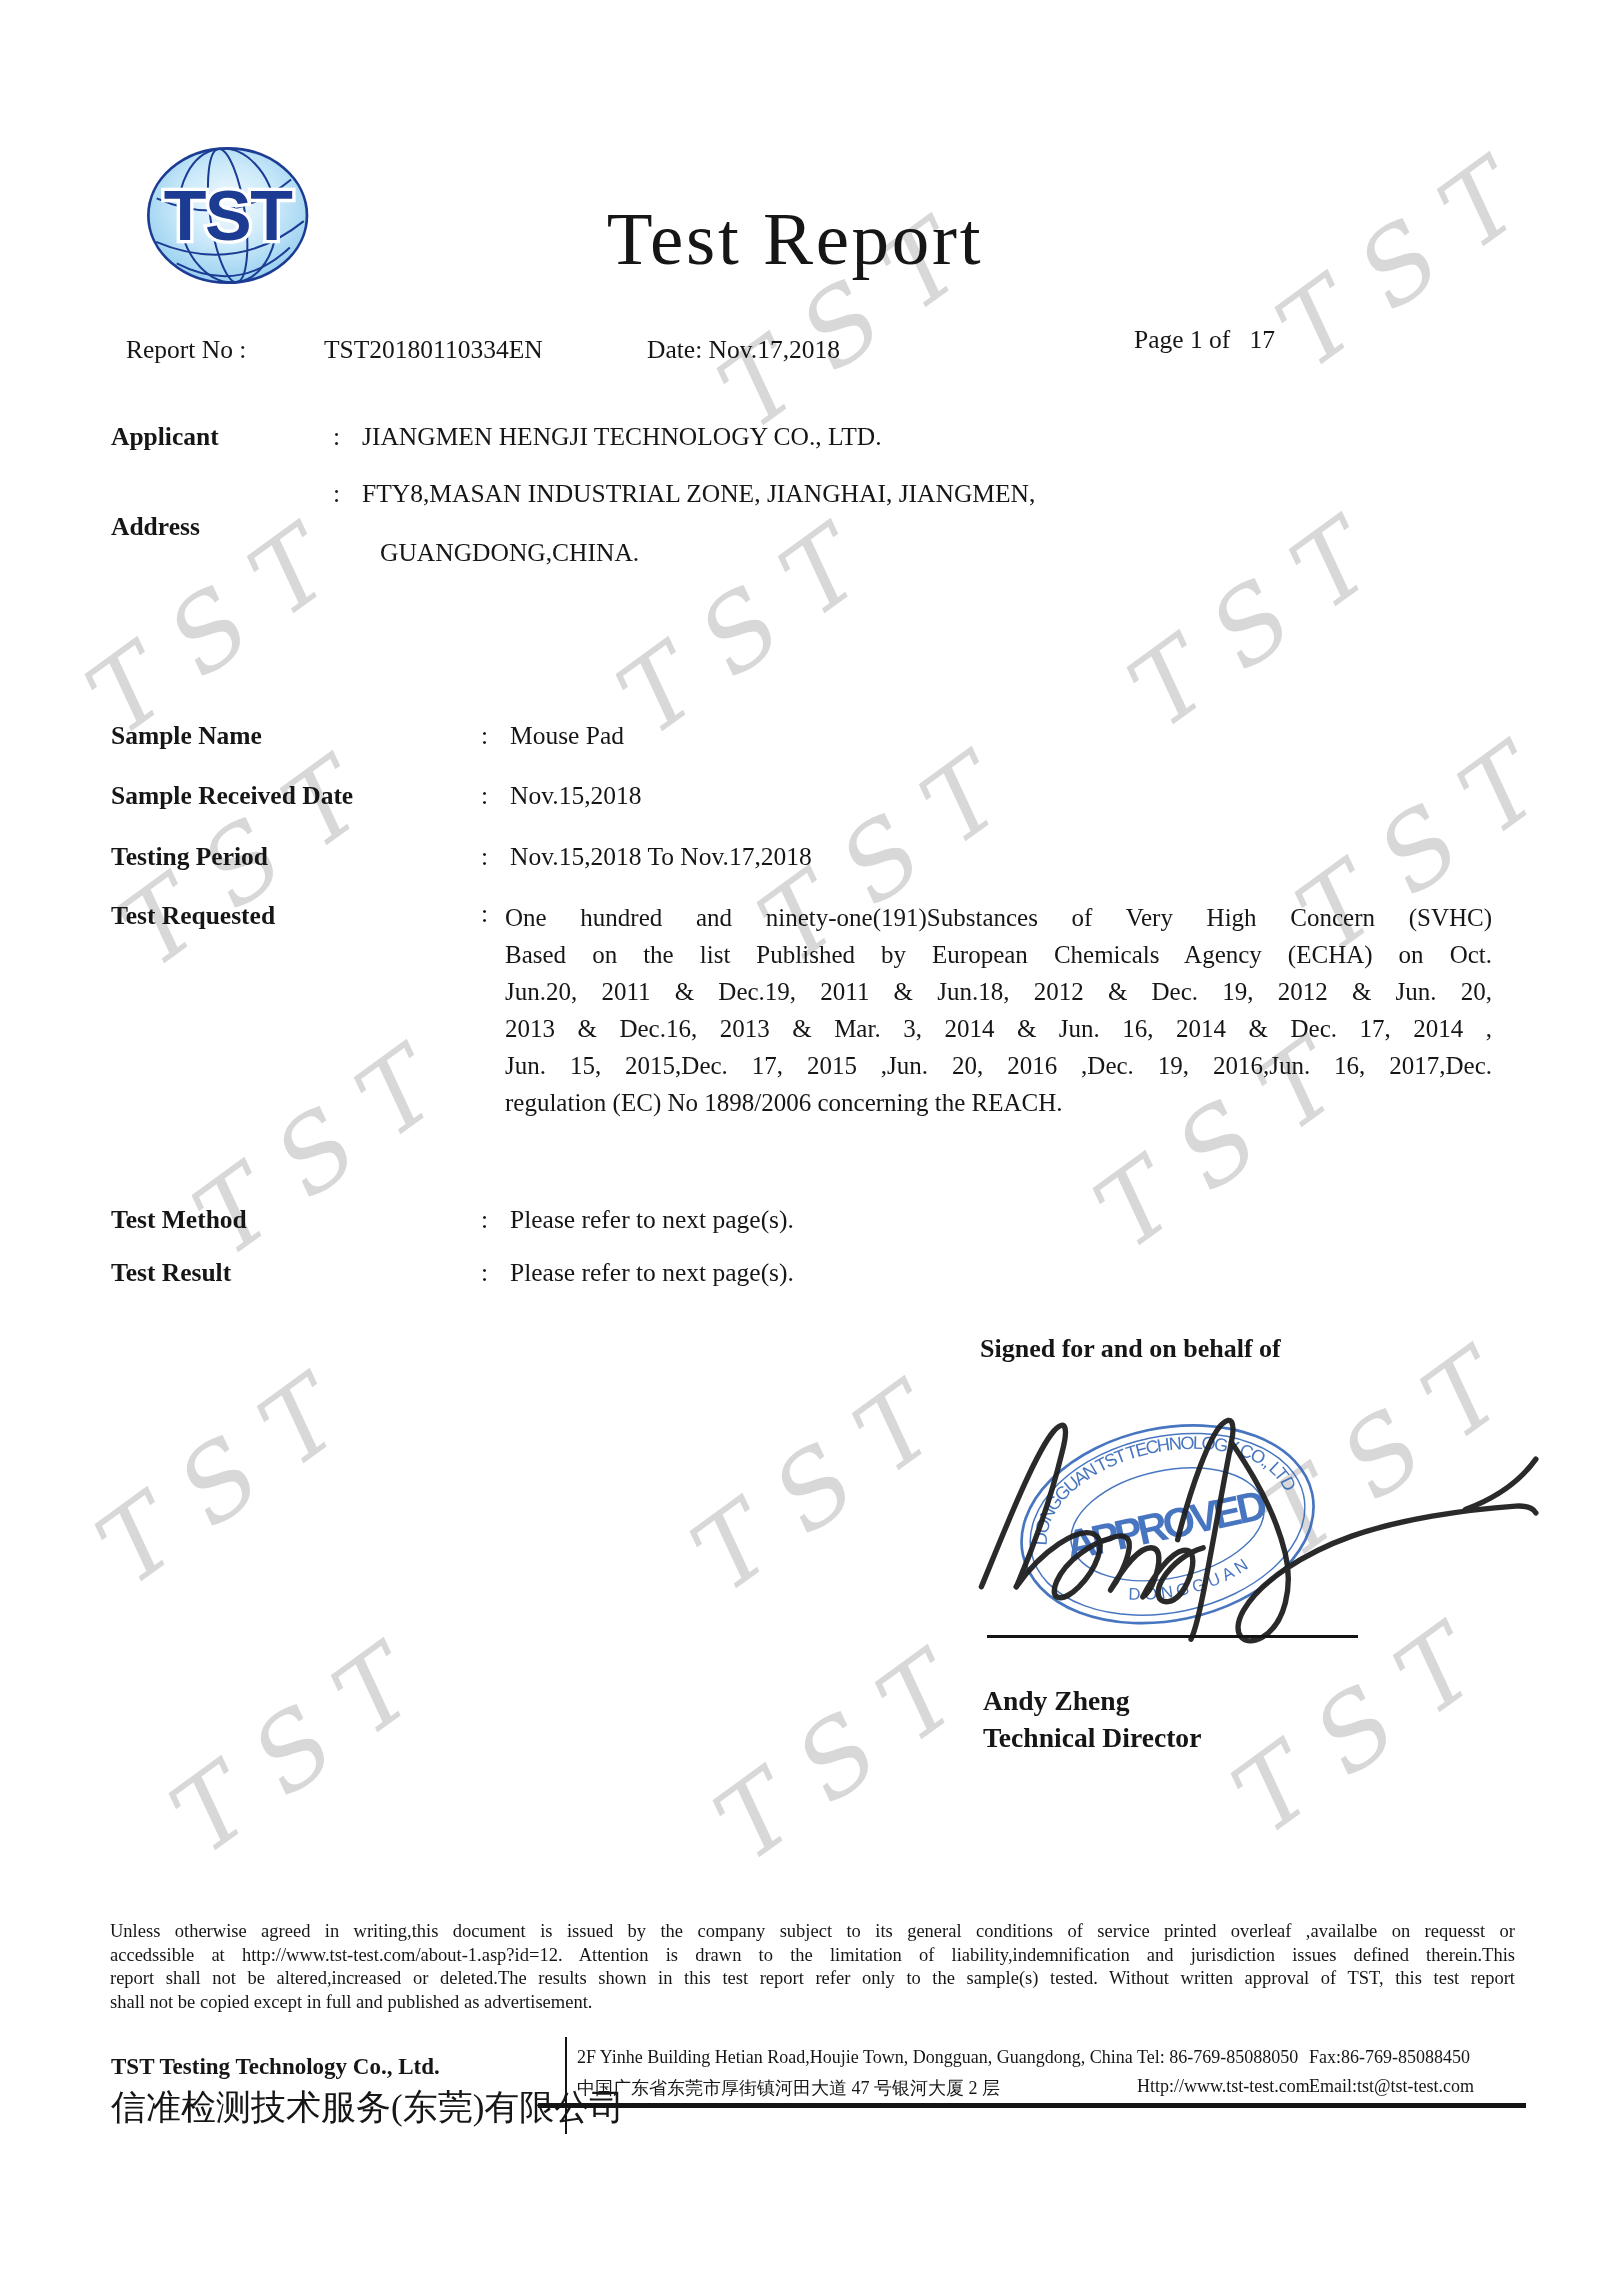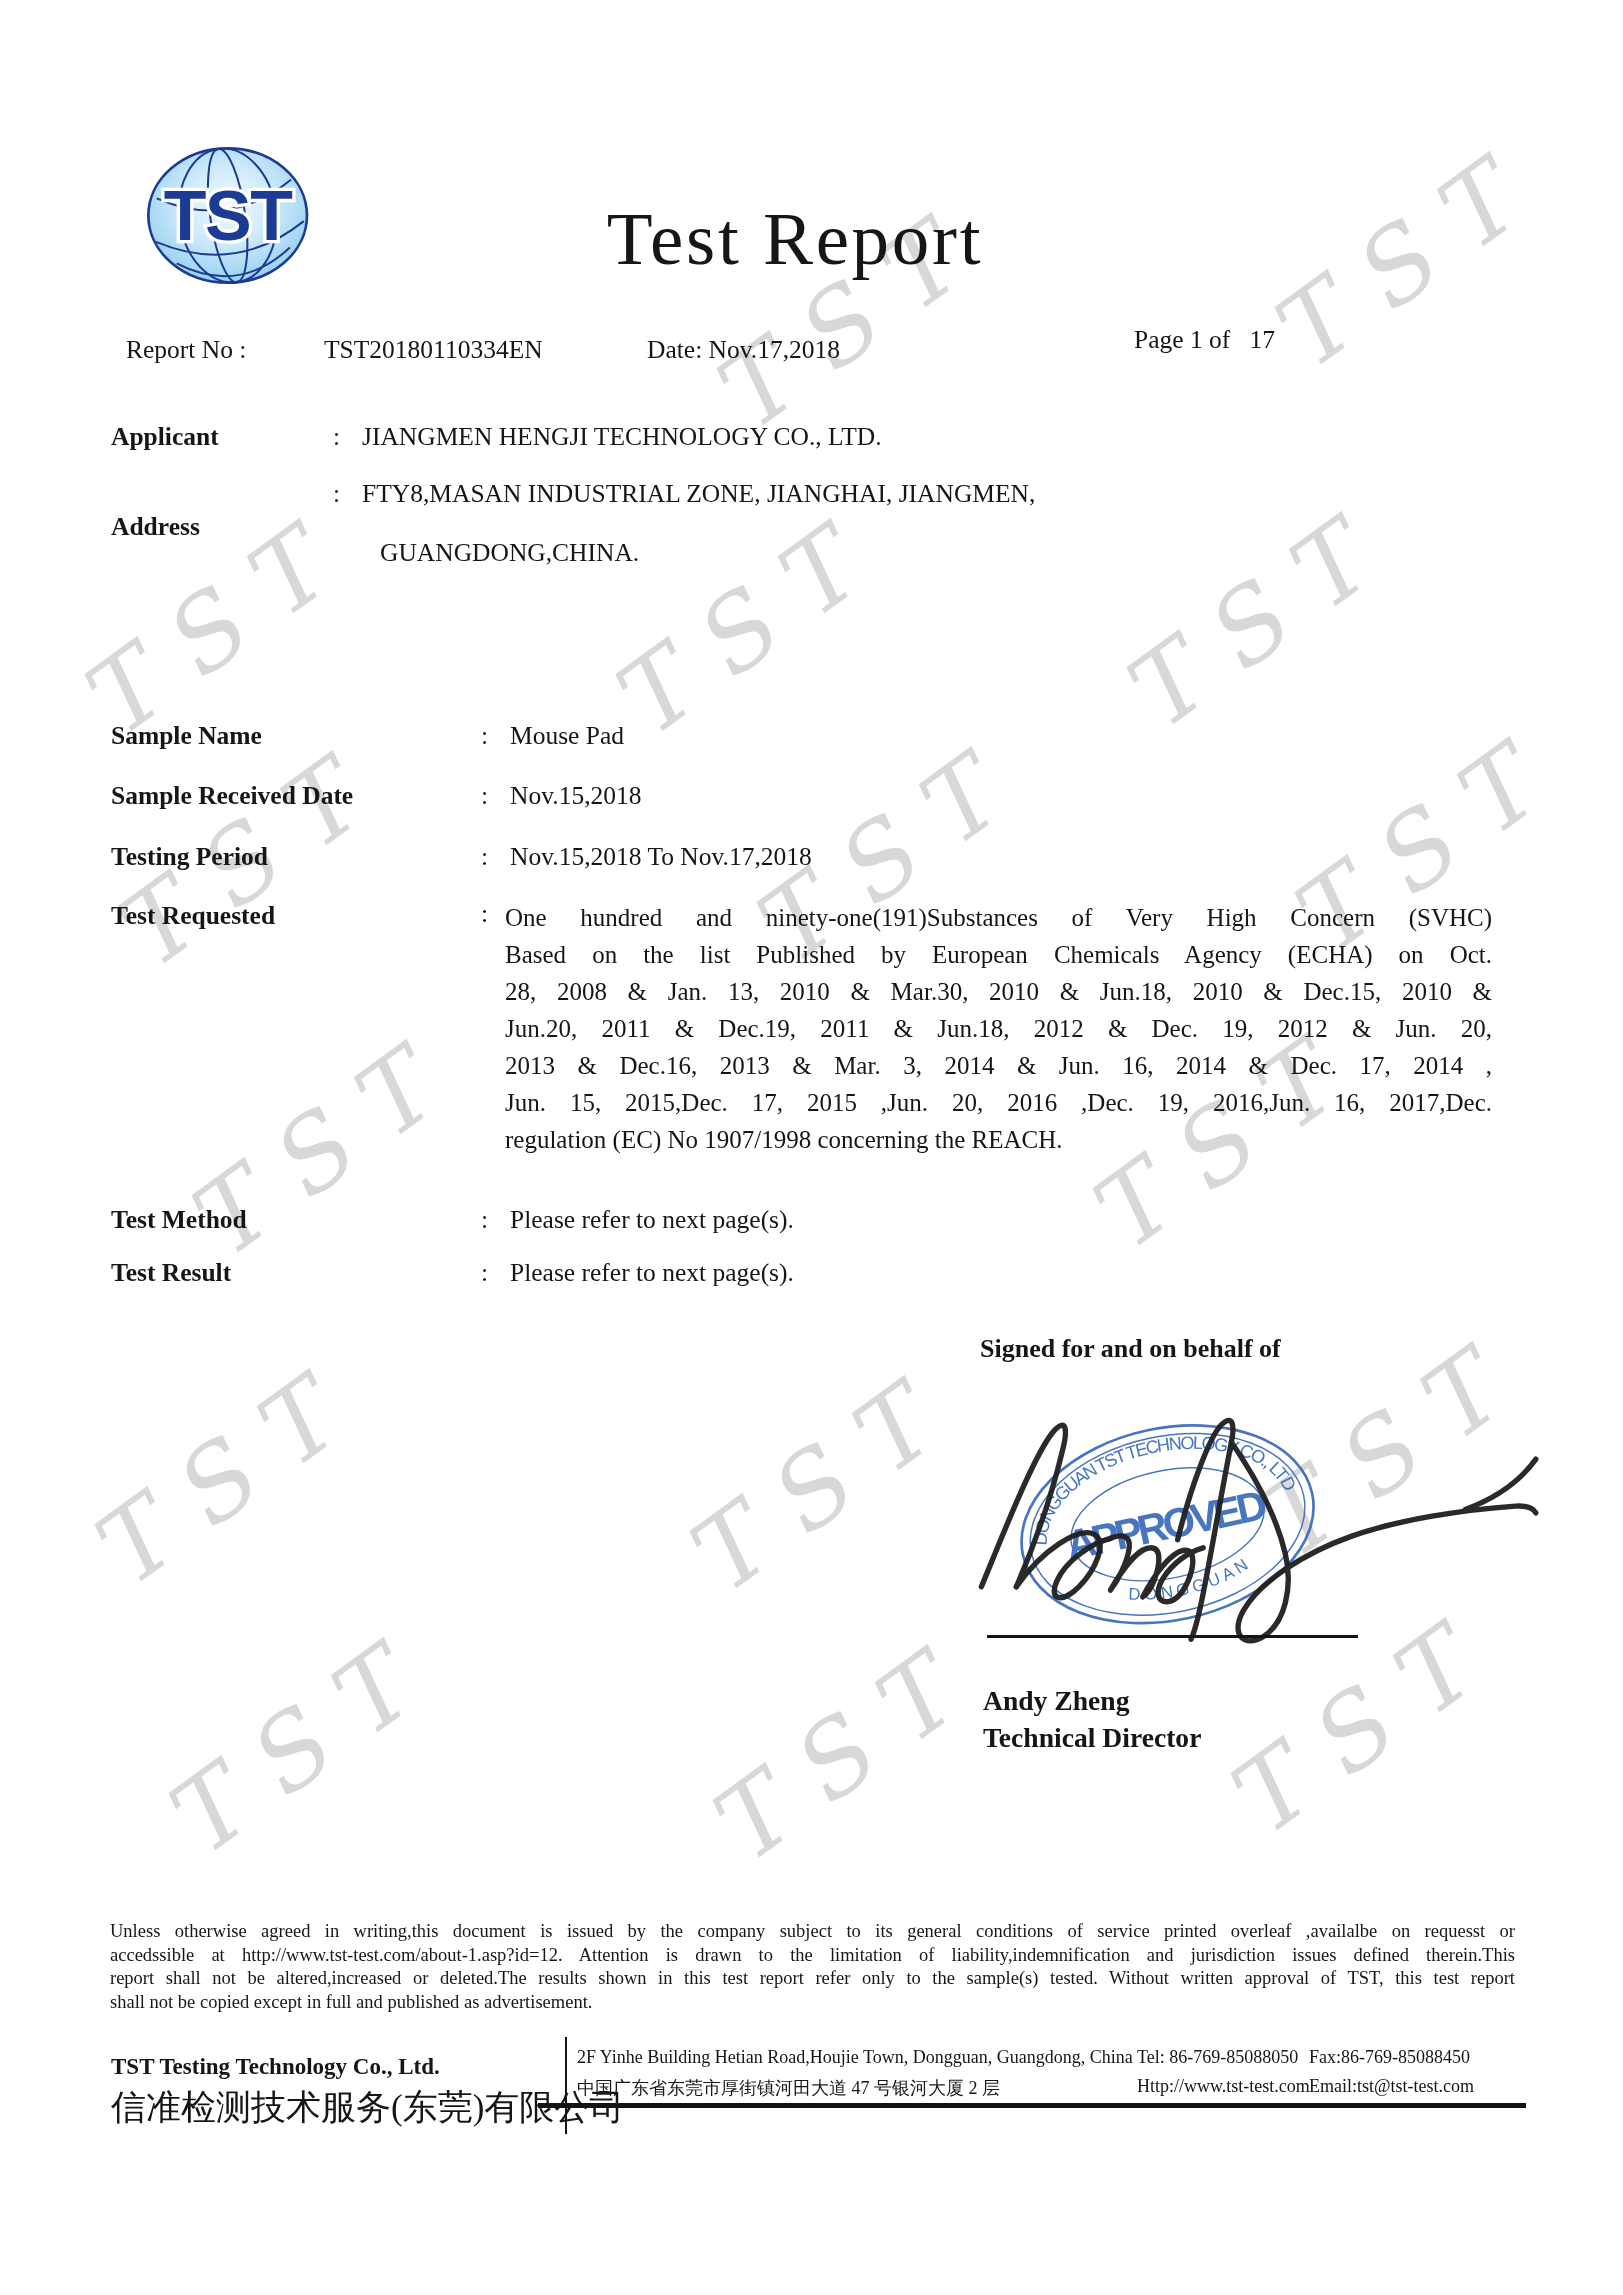--- a/index.html
+++ b/index.html
@@ -111,25 +111,24 @@
 
     <div class="abs lbl" style="left:111px;top:842px">Testing Period</div>
     <div class="abs val" style="left:481px;top:842px">:</div>
     <div class="abs val" style="left:510px;top:842px">Nov.15,2018 To Nov.17,2018</div>
 
     <div class="abs lbl" style="left:111px;top:901px">Test Requested</div>
     <div class="abs val" style="left:481px;top:899px">:</div>
     <div class="abs" style="left:505px;top:899px;width:987px">
       <div class="pline just">One hundred and ninety-one(191)Substances of Very High Concern (SVHC)</div>
       <div class="pline just">Based on the list Published by European Chemicals Agency (ECHA) on Oct.</div>
-      <div class="pline just">28, 2008 &amp; Jan. 13, 2010 &amp; Mar.30, 2010 &amp; Jun.18, 2010 &amp; Dec.15, 2010 &amp;</div>
       <div class="pline just">Jun.20, 2011 &amp; Dec.19, 2011 &amp; Jun.18, 2012 &amp; Dec. 19, 2012 &amp; Jun. 20,</div>
       <div class="pline just">2013 &amp; Dec.16, 2013 &amp; Mar. 3, 2014 &amp; Jun. 16, 2014 &amp; Dec. 17, 2014 ,</div>
       <div class="pline just">Jun. 15, 2015,Dec. 17, 2015 ,Jun. 20, 2016 ,Dec. 19, 2016,Jun. 16, 2017,Dec.</div>
-      <div class="pline">regulation (EC) No 1907/1998 concerning the REACH.</div>
+      <div class="pline">regulation (EC) No 1898/2006 concerning the REACH.</div>
     </div>
 
     <div class="abs lbl" style="left:111px;top:1205px">Test Method</div>
     <div class="abs val" style="left:481px;top:1205px">:</div>
     <div class="abs val" style="left:510px;top:1205px">Please refer to next page(s).</div>
 
     <div class="abs lbl" style="left:111px;top:1258px">Test Result</div>
     <div class="abs val" style="left:481px;top:1258px">:</div>
     <div class="abs val" style="left:510px;top:1258px">Please refer to next page(s).</div>
 

